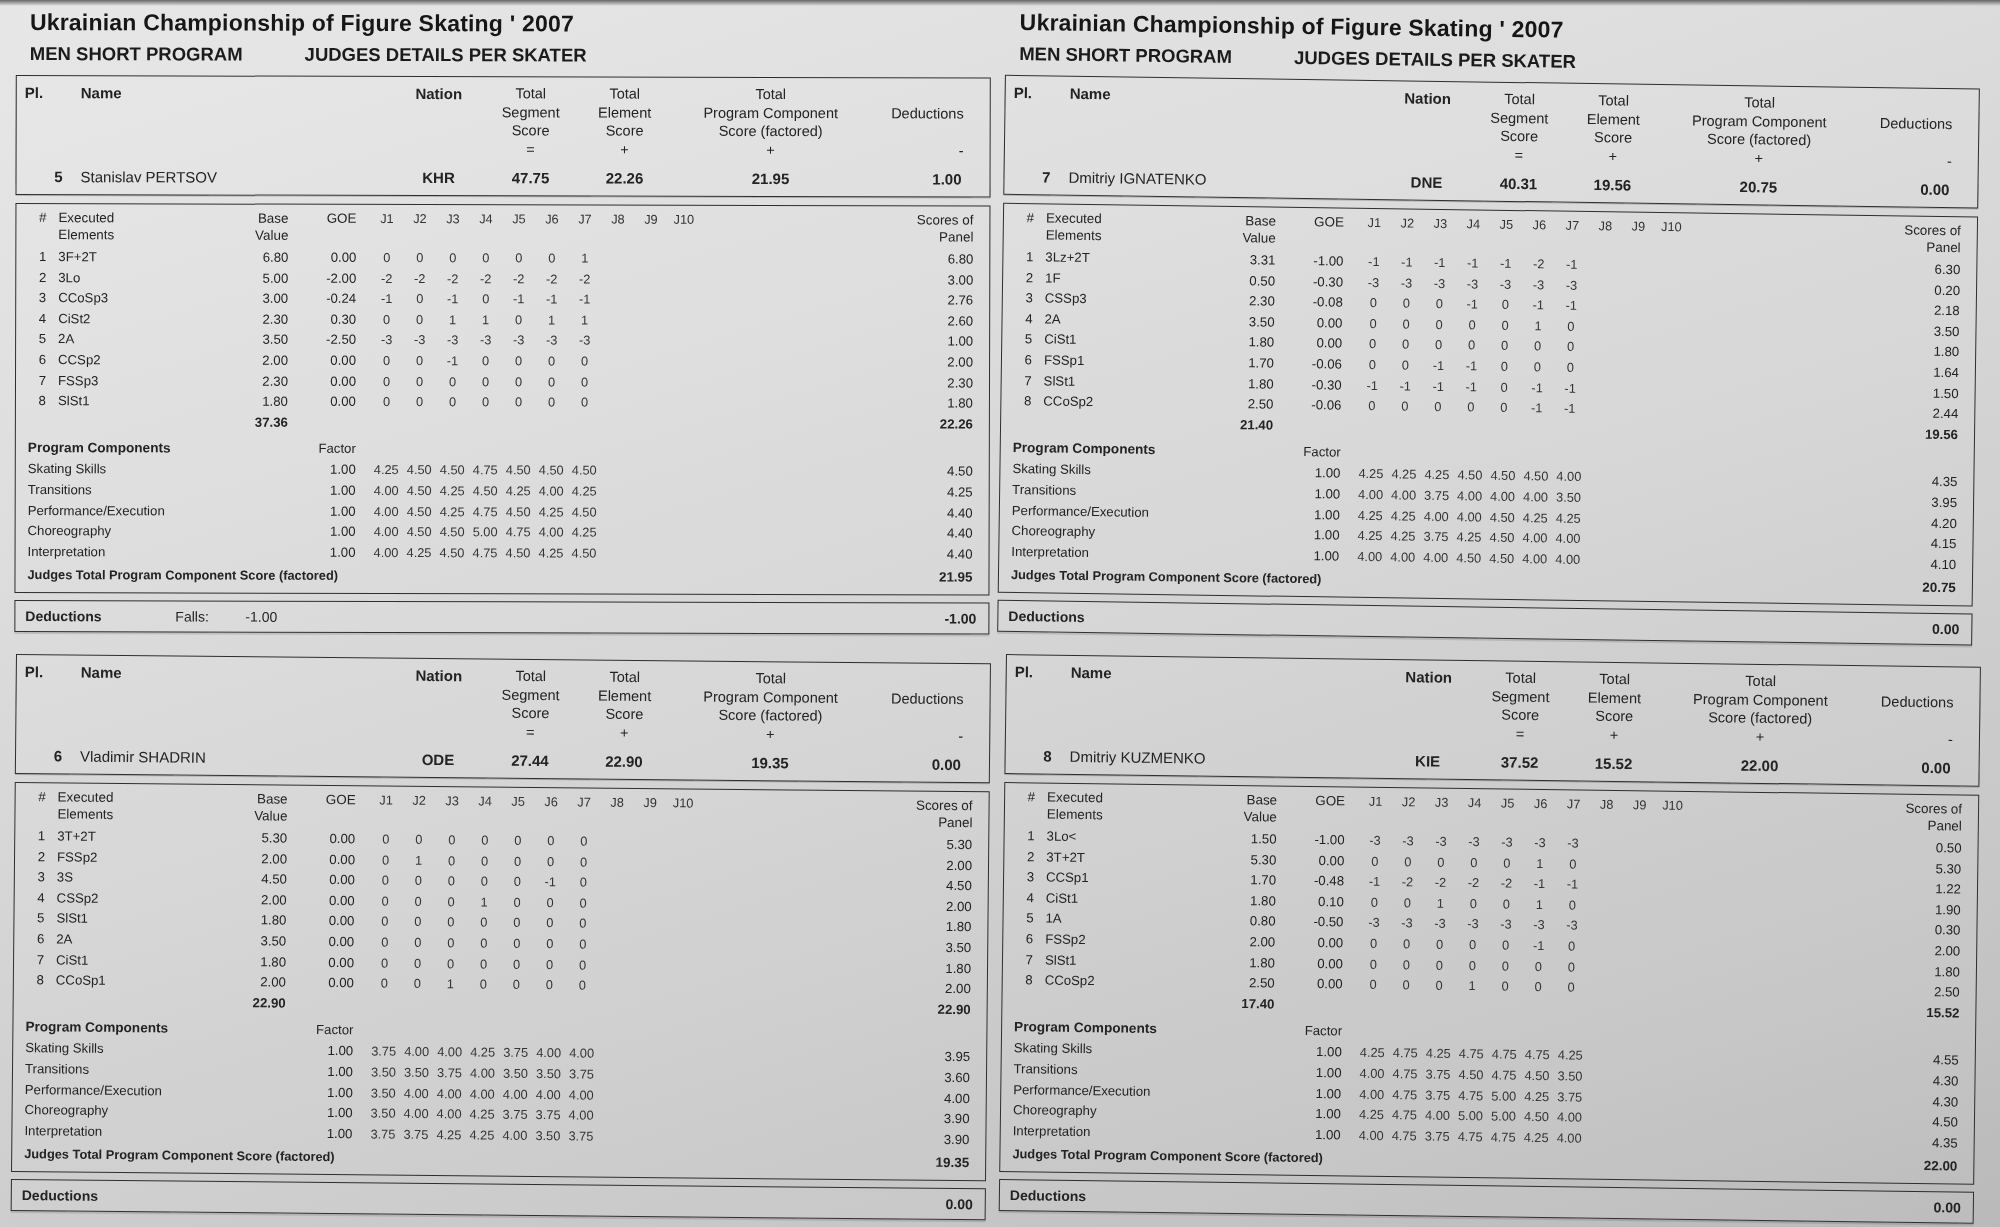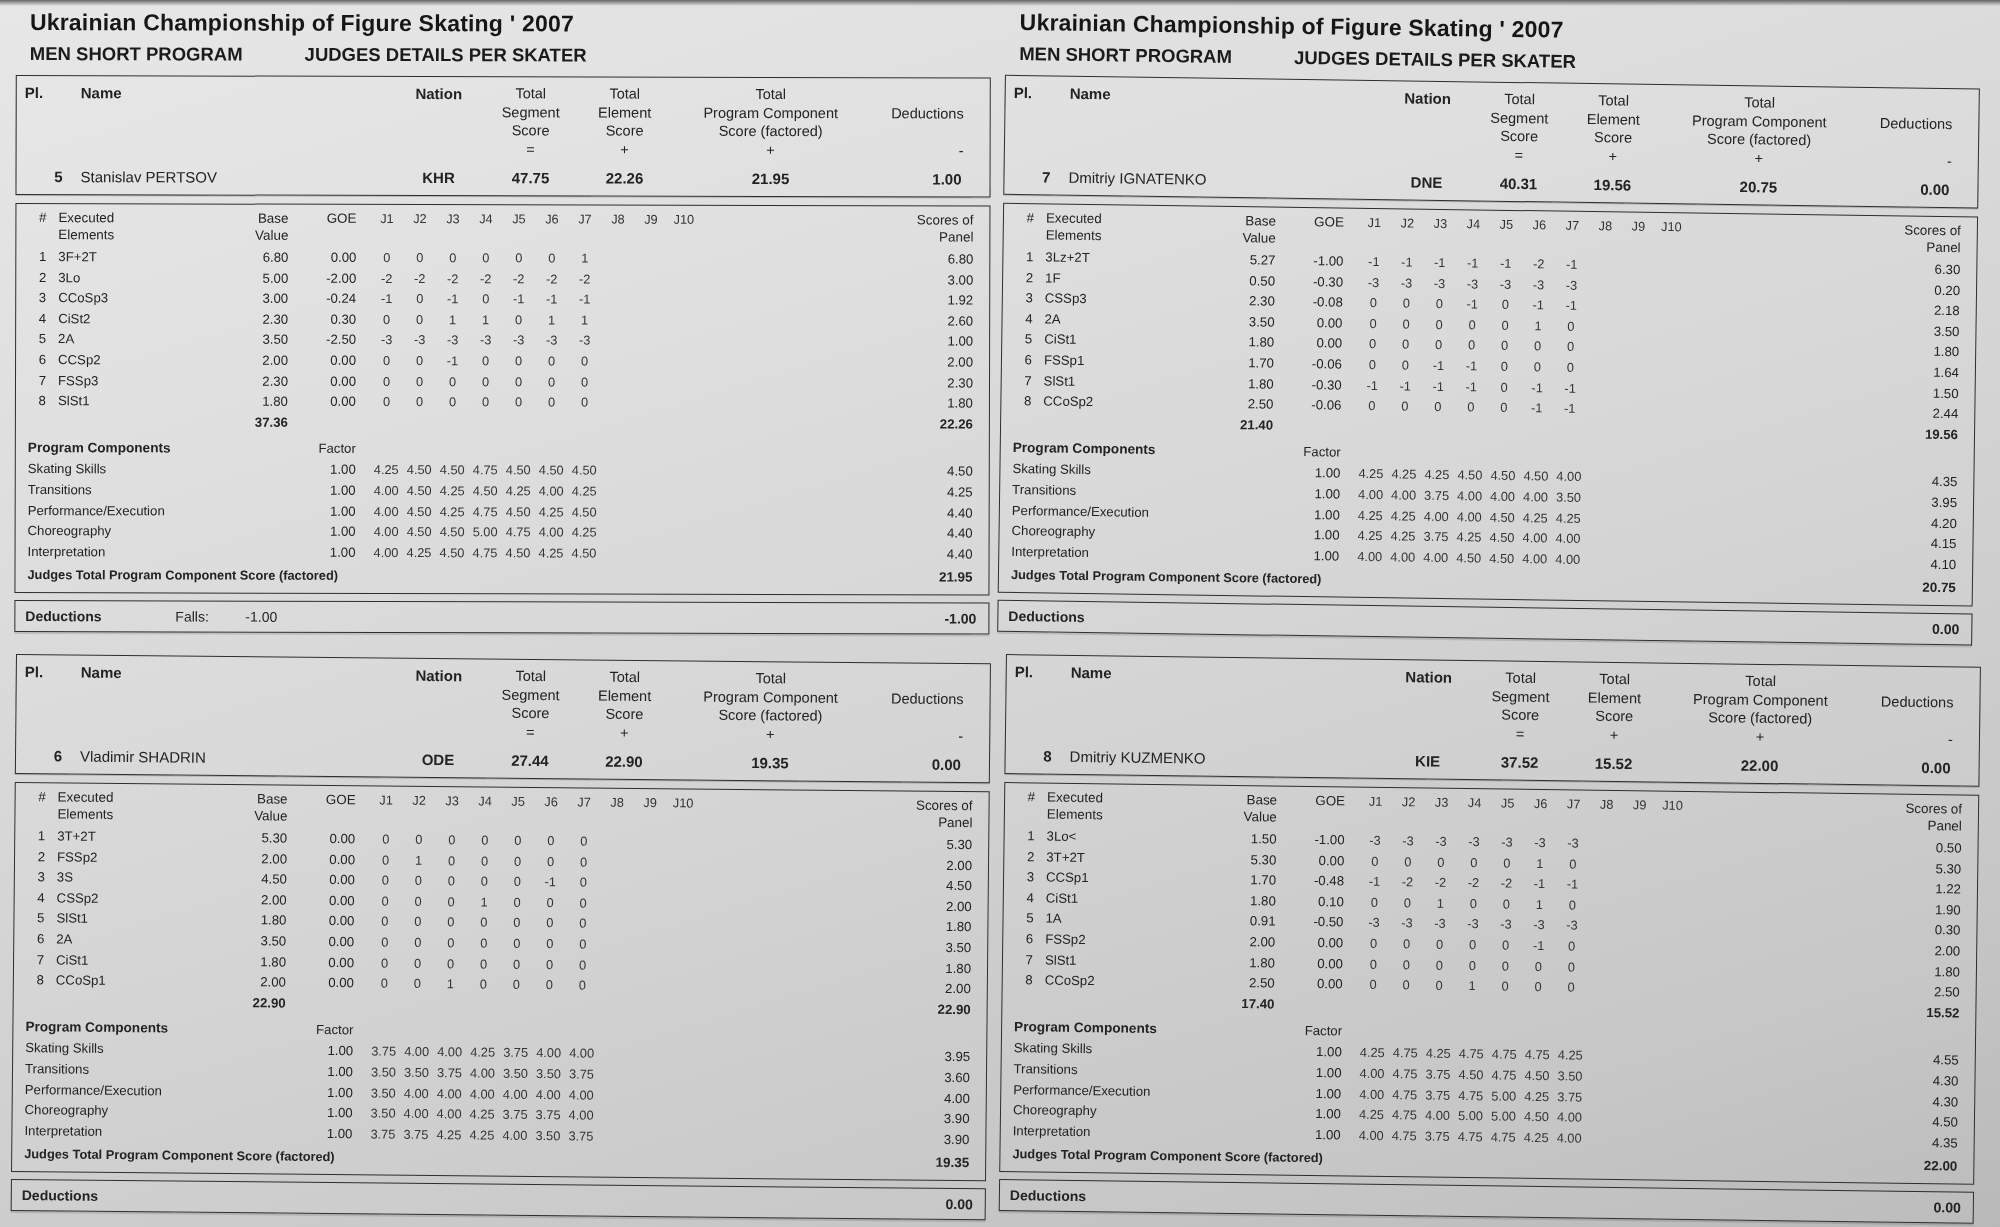--- a/index.html
+++ b/index.html
@@ -222,21 +222,21 @@
               <span class="jc">-1</span>
               <span class="jc">0</span>
               <span class="jc">-1</span>
               <span class="jc">0</span>
               <span class="jc">-1</span>
               <span class="jc">-1</span>
               <span class="jc">-1</span>
               <span class="jc"></span>
               <span class="jc"></span>
               <span class="jc"></span>
-              <span class="cpanel">1.92</span>
+              <span class="cpanel">2.76</span>
             </div>
             <div class="trow">
               <span class="cnum">4</span>
               <span class="cname">CiSt2</span>
               <span class="cbase">2.30</span>
               <span class="cgoe">0.30</span>
               <span class="jc">0</span>
               <span class="jc">0</span>
               <span class="jc">1</span>
               <span class="jc">1</span>
@@ -814,21 +814,21 @@
         <span class="cpanel two">
           <span>Scores of</span>
           <span>Panel</span>
         </span>
       </div>
 
       <div>
             <div class="trow">
               <span class="cnum">1</span>
               <span class="cname">3Lz+2T</span>
-              <span class="cbase">5.27</span>
+              <span class="cbase">3.31</span>
               <span class="cgoe">-1.00</span>
               <span class="jc">-1</span>
               <span class="jc">-1</span>
               <span class="jc">-1</span>
               <span class="jc">-1</span>
               <span class="jc">-1</span>
               <span class="jc">-2</span>
               <span class="jc">-1</span>
               <span class="jc"></span>
               <span class="jc"></span>
@@ -1196,21 +1196,21 @@
               <span class="jc">1</span>
               <span class="jc">0</span>
               <span class="jc"></span>
               <span class="jc"></span>
               <span class="jc"></span>
               <span class="cpanel">1.90</span>
             </div>
             <div class="trow">
               <span class="cnum">5</span>
               <span class="cname">1A</span>
-              <span class="cbase">0.91</span>
+              <span class="cbase">0.80</span>
               <span class="cgoe">-0.50</span>
               <span class="jc">-3</span>
               <span class="jc">-3</span>
               <span class="jc">-3</span>
               <span class="jc">-3</span>
               <span class="jc">-3</span>
               <span class="jc">-3</span>
               <span class="jc">-3</span>
               <span class="jc"></span>
               <span class="jc"></span>

